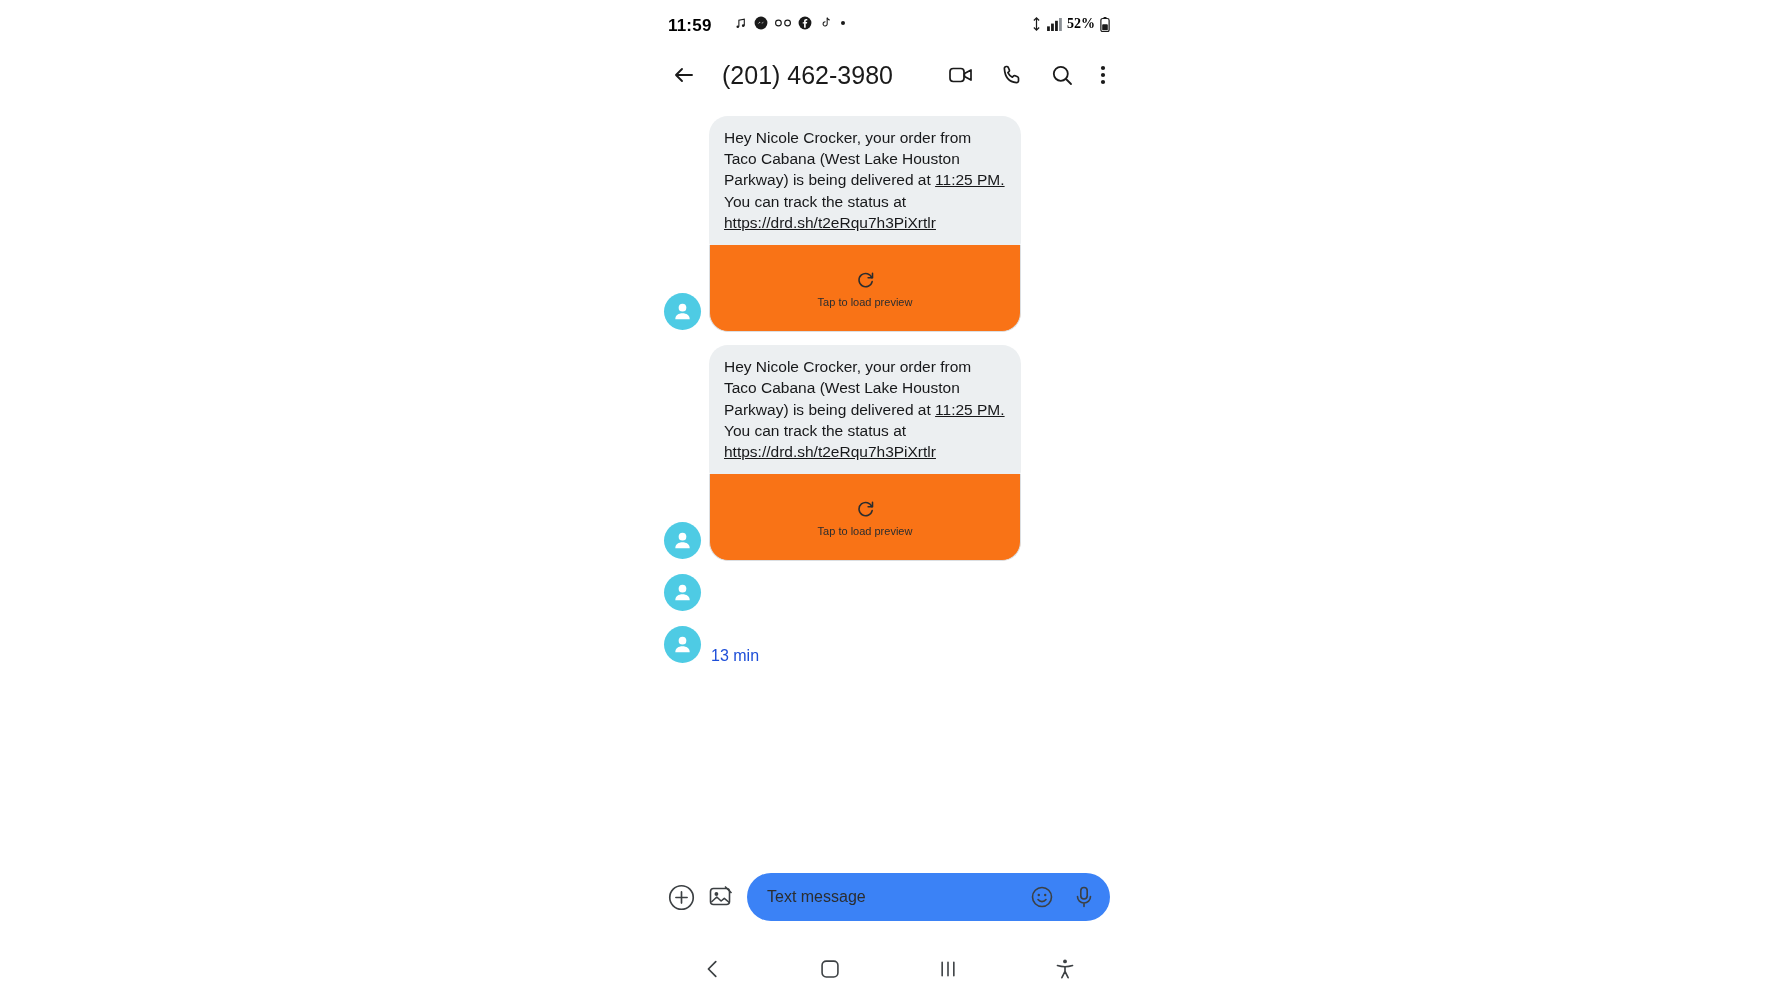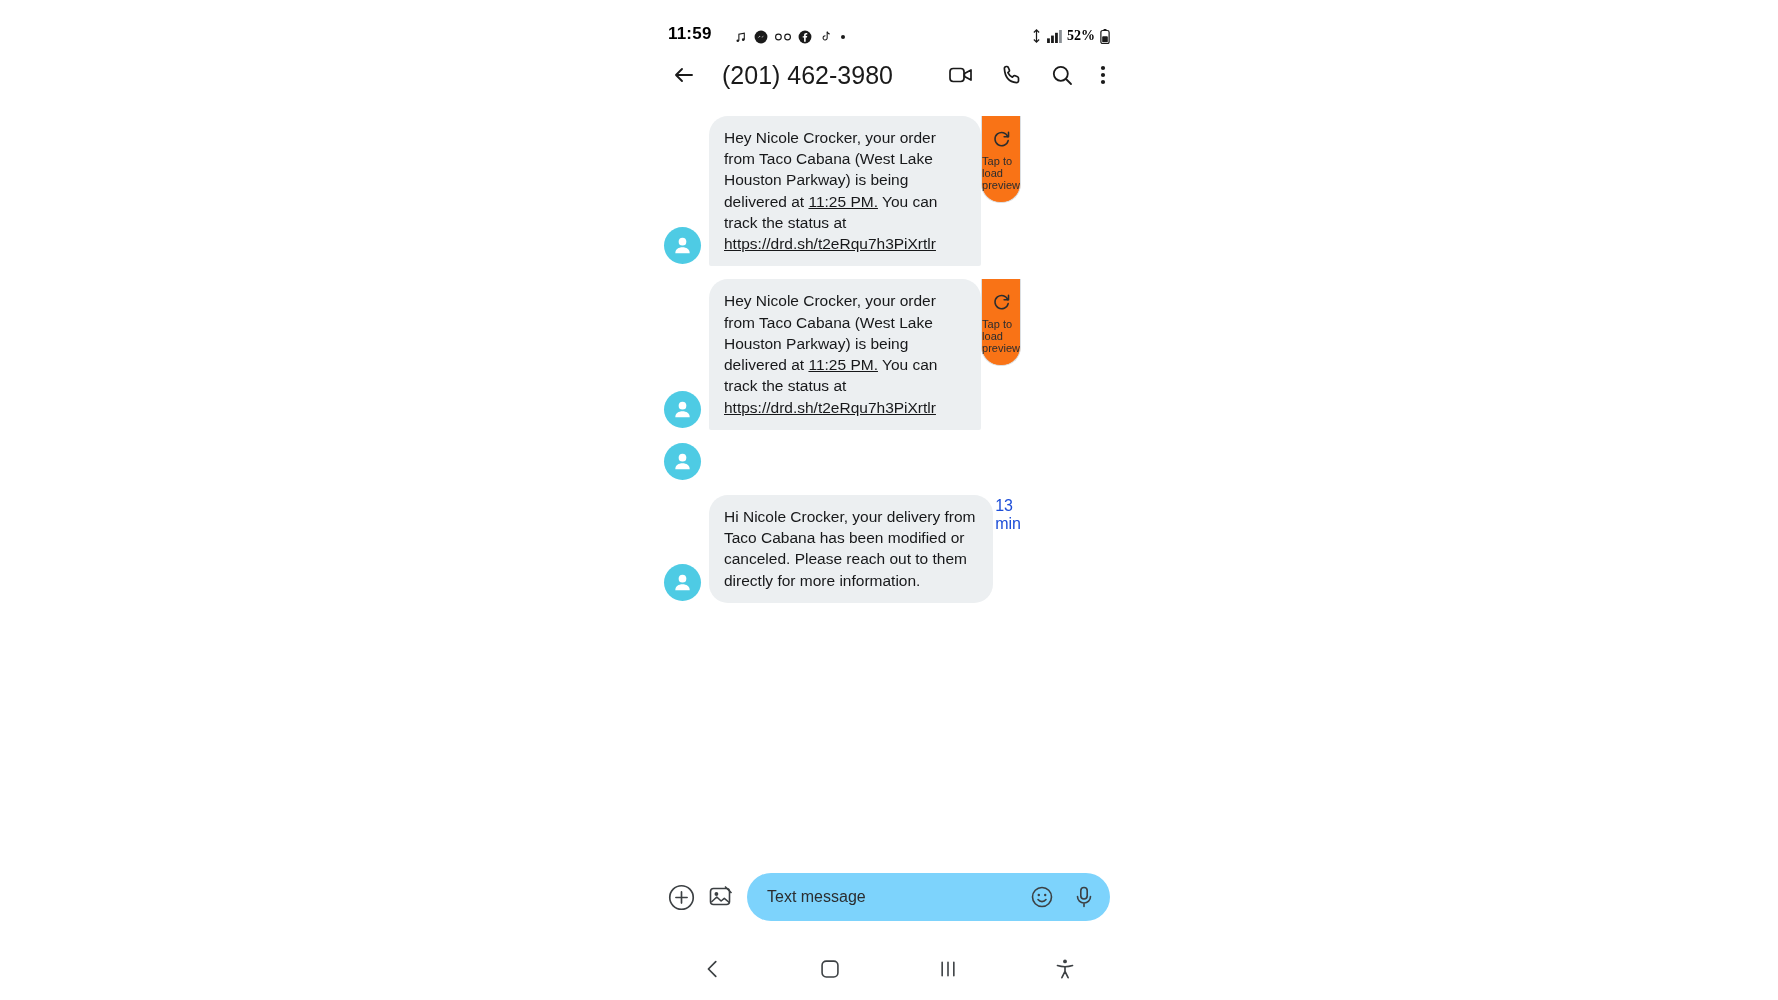--- a/index.html
+++ b/index.html
@@ -20,22 +20,22 @@
     height: 1000px;
     background: #ffffff;
     overflow: hidden;
   }
 
   
   .status-bar {
     position: relative;
     height: 44px;
     display: flex;
-    align-items: flex-end;
-    padding: 0 14px;
+    align-items: flex-start;
+    padding: 16px 14px;
     box-sizing: border-box;
     gap: 12px;
   }
   .status-time {
     font-size: 17px;
     font-weight: bold;
     color: #000;
     letter-spacing: 0.2px;
   }
   .status-icons-left {
@@ -107,21 +107,21 @@
     background: #4ecbe4;
     flex: 0 0 37px;
     margin-right: 8px;
     margin-bottom: 2px;
     display: flex;
     align-items: center;
     justify-content: center;
   }
   .bubble-stack {
     display: flex;
-    flex-direction: row;
+    flex-direction: column;
     max-width: 312px;
   }
   .bubble {
     background: #eceff1;
     border-radius: 19px;
     padding: 11px 15px 12px 15px;
     font-size: 15.5px;
     line-height: 1.37;
     color: #17181a;
     word-wrap: break-word;
@@ -167,21 +167,21 @@
     display: flex;
     align-items: center;
     padding: 0 14px;
     box-sizing: border-box;
     gap: 13px;
     background: #fff;
   }
   .composer-field {
     flex: 1;
     height: 48px;
-    background: #7dd3fc;
+    background: #3b82f6;
     border-radius: 26px;
     display: flex;
     align-items: center;
     padding: 0 14px 0 20px;
     box-sizing: border-box;
   }
   .composer-field .placeholder {
     flex: 1;
     font-size: 16px;
     color: #2b2d2f;
@@ -354,21 +354,20 @@
     </div>
 
     <div class="msg-row">
       <div class="avatar">
         <svg width="23" height="23" viewBox="0 0 24 24">
             <circle cx="12" cy="8" r="4" fill="#fff"></circle>
             <path d="M4.5 20c0-4.1 3.4-6.2 7.5-6.2s7.5 2.1 7.5 6.2z" fill="#fff"></path>
           </svg>
       </div>
       <div class="bubble-stack">
-        <div class="bubble">Hi Nicole Crocker, your delivery from Taco Cabana has been modified or canceled. Please reach out to them directly for more information.</div>
         <span class="timestamp">13 min</span>
       </div>
     </div>
 
   </div>
 
   <div class="composer">
     <span class="icon-btn">
       <svg width="27" height="27" viewBox="0 0 26 26">
           <circle cx="13" cy="13" r="11.3" fill="none" stroke="#3c4043" stroke-width="1.6"></circle>

